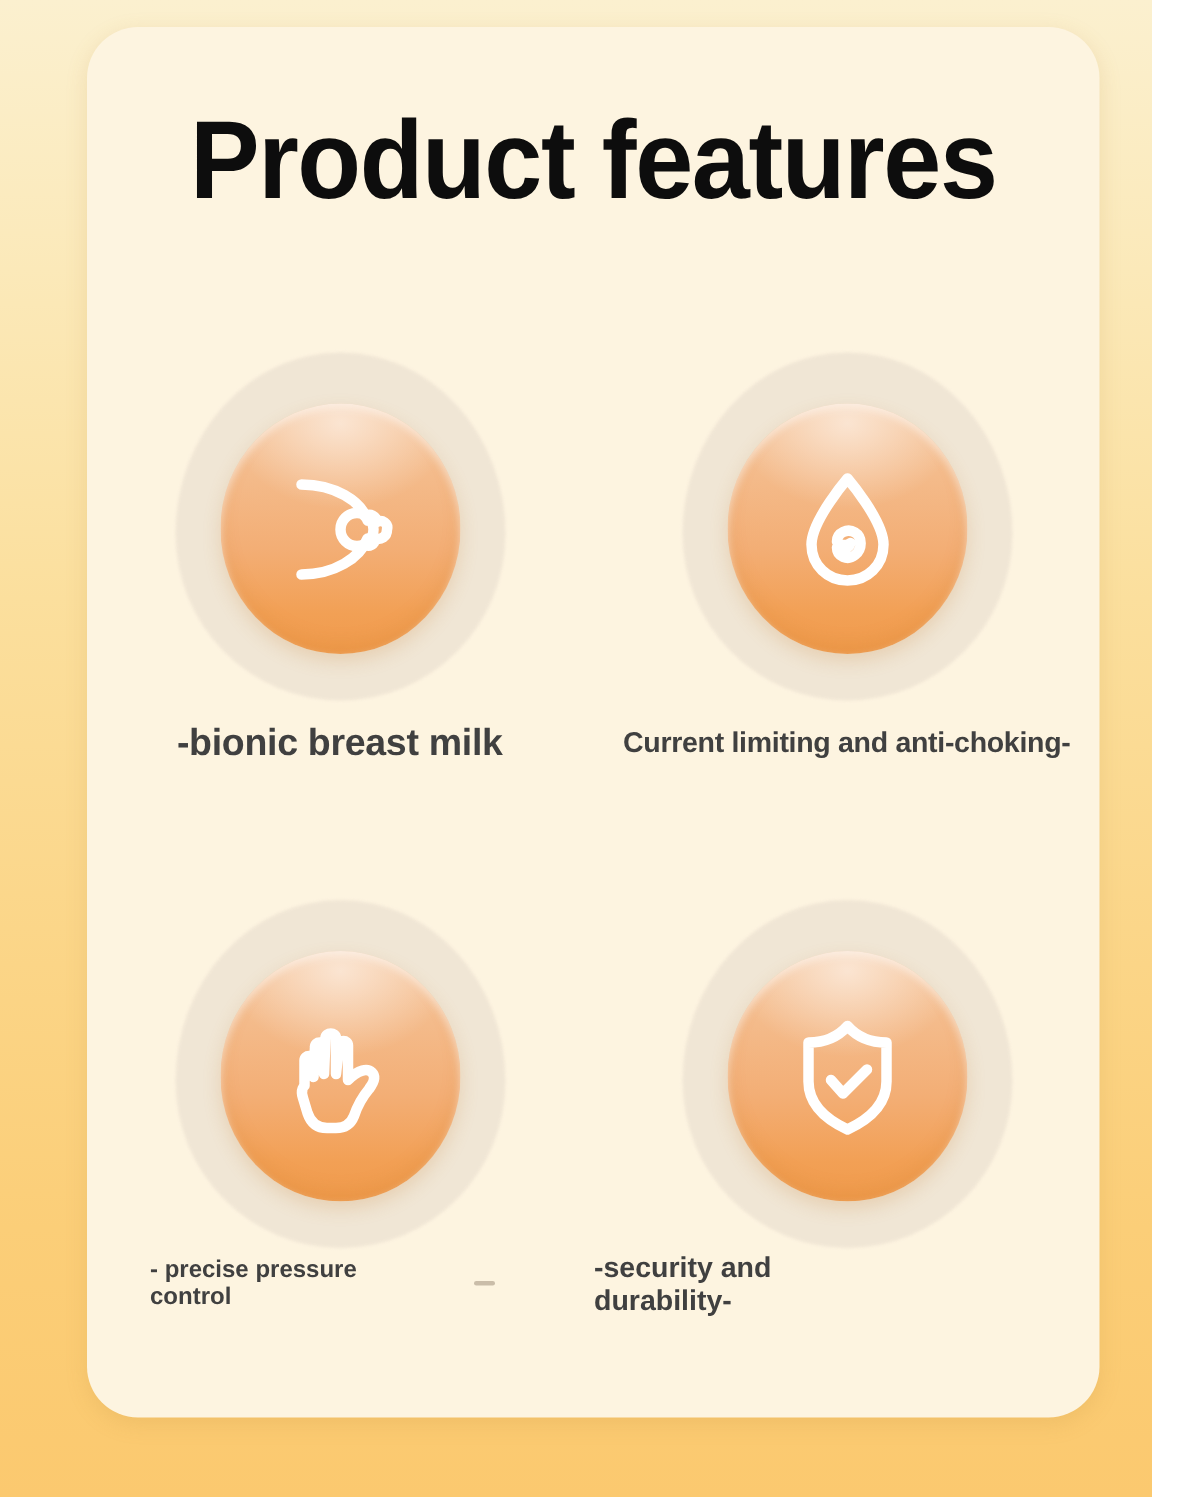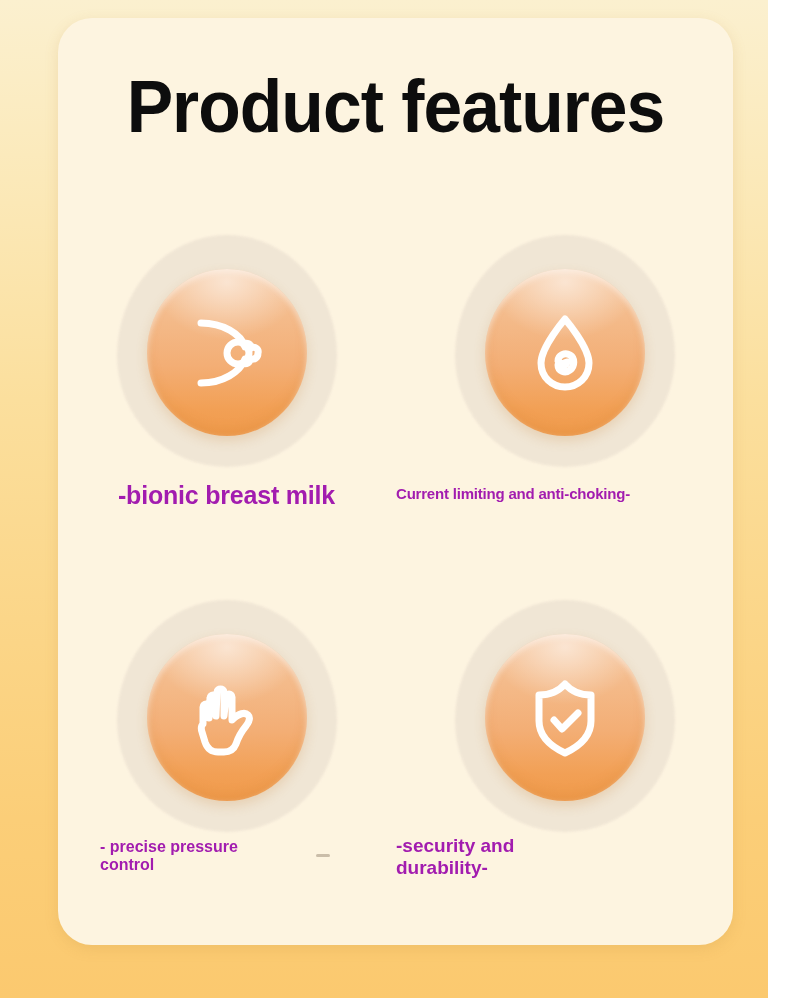--- a/index.html
+++ b/index.html
@@ -103,27 +103,27 @@
   .disc svg { position:absolute; left:50%; top:50%; transform:translate(-50%,-50%); }
   .disc svg path, .disc svg polyline, .disc svg circle {
     fill:none; stroke:#ffffff; stroke-width:7;
     stroke-linecap:round; stroke-linejoin:round;
   }
 
   
   .label {
     position:absolute;
     width:337px;
-    color:#a21caf;
+    color:#404040;
     font-weight:700;
     font-family:"Liberation Sans", sans-serif;
     white-space:pre-line;
   }
   .label.l1 { top:258px; font-size:25px; text-align:center; letter-spacing:-.2px; }
-  .label.l2 { top:262px; font-size:15px; letter-spacing:-.2px; }
+  .label.l2 { top:262px; font-size:19px; text-align:center; letter-spacing:-.2px; }
   .label.l3 { top:250px; left:42px; width:240px; font-size:16px; line-height:1.15; text-align:left; }
   .label.l4 { top:247px; font-size:19px; line-height:1.18; text-align:left; }
 
   
   #dash-artifact {
     position:absolute; left:258px; top:836px;
     width:14px; height:3px;
     background:#b9ab97;
     opacity:.75;
     border-radius:2px;

